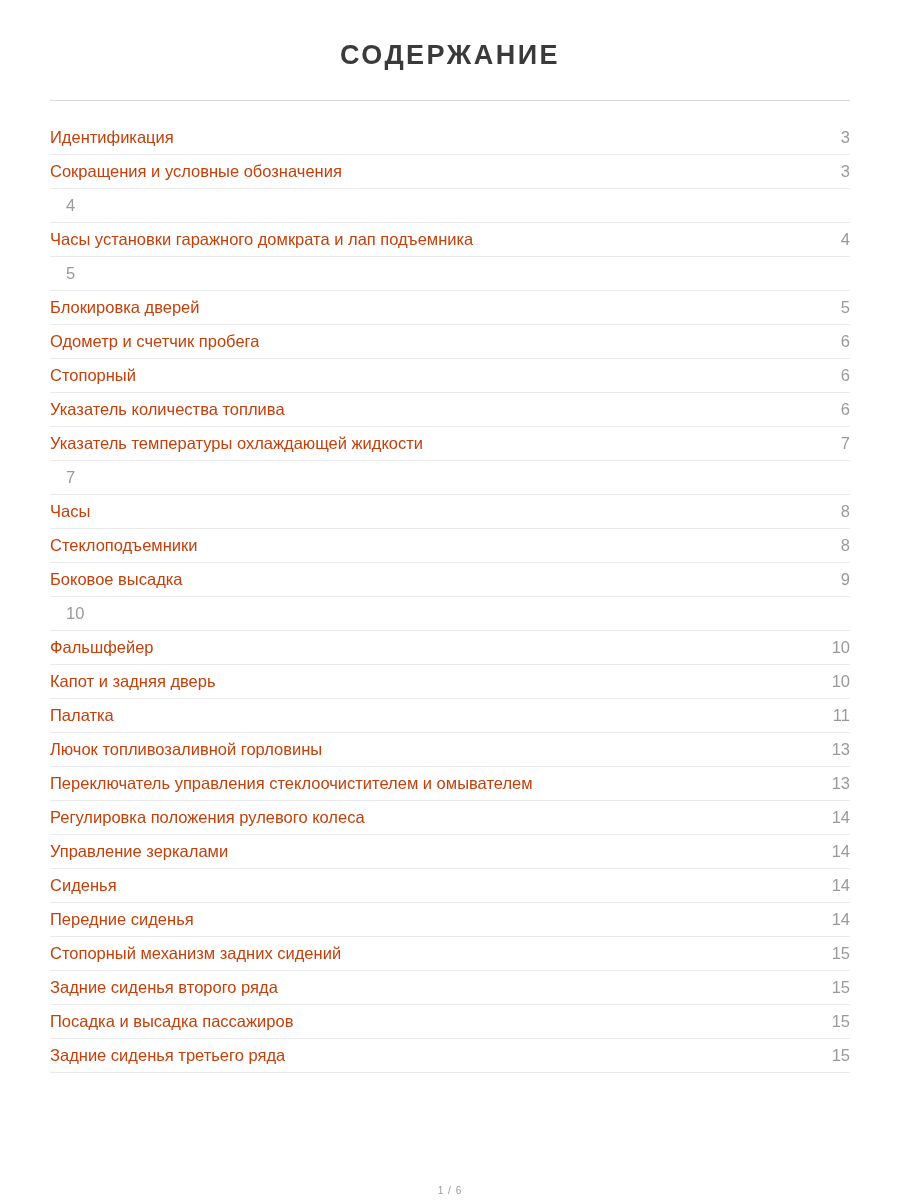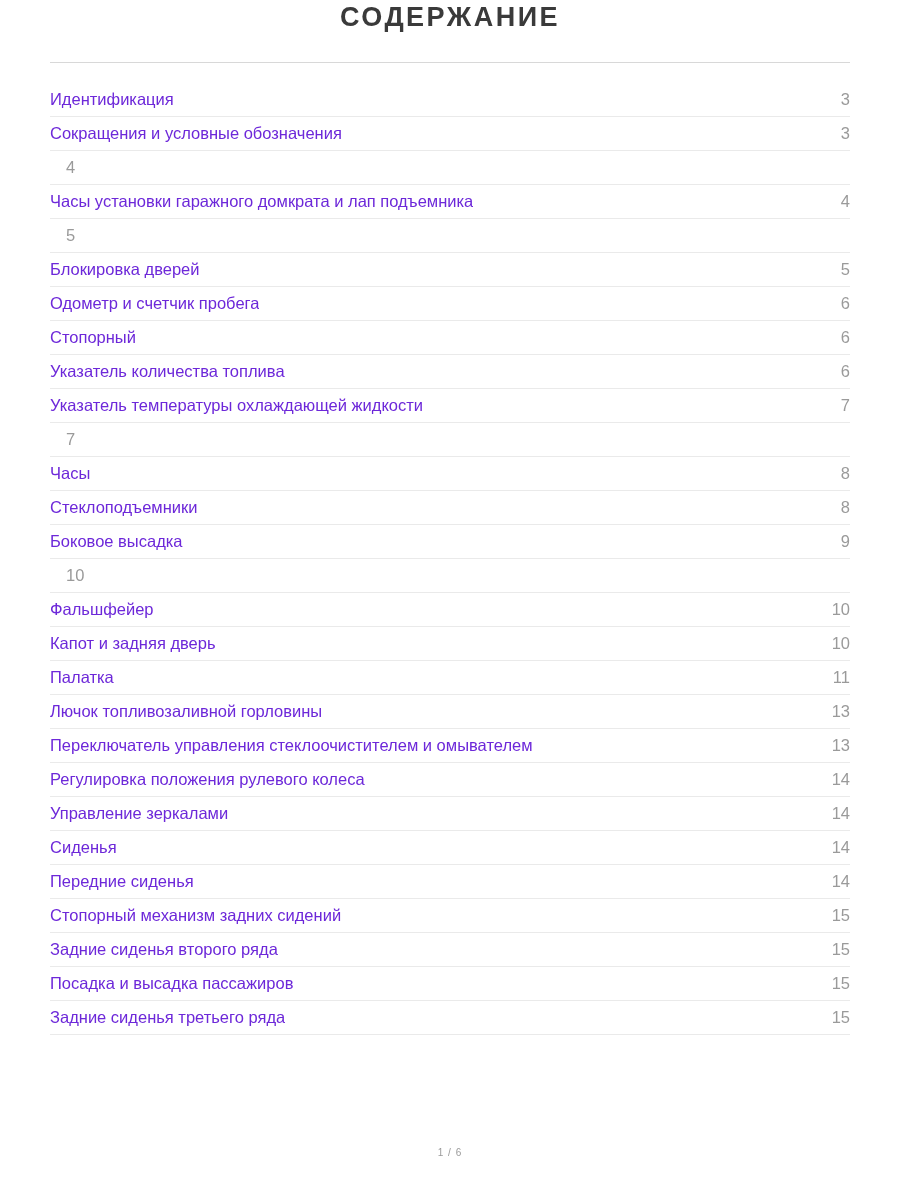--- a/index.html
+++ b/index.html
@@ -10,20 +10,21 @@
     font-family: "Liberation Sans", sans-serif;
   }
   .page {
     position: relative;
     width: 900px;
     height: 1200px;
     padding: 0 50px;
     background: #ffffff;
   }
   .title {
+    margin-top: 38px;
     text-align: center;
     font-size: 27px;
     font-weight: 700;
     letter-spacing: 2.5px;
     color: #3a3a3a;
     line-height: 34px;
   }
   .divider {
     border: none;
     border-top: 1px solid #d8d8d8;
@@ -34,21 +35,21 @@
   }
   .toc-row {
     display: flex;
     align-items: center;
     justify-content: space-between;
     height: 34px;
     border-bottom: 1px solid #eaeaea;
   }
   .toc-title {
     font-size: 16.5px;
-    color: #6d28d9;
+    color: #c2410c;
     white-space: nowrap;
     overflow: hidden;
   }
   .toc-page {
     font-size: 16.5px;
     color: #9a9a9a;
     padding-left: 16px;
     flex-shrink: 0;
   }
   .footer {

